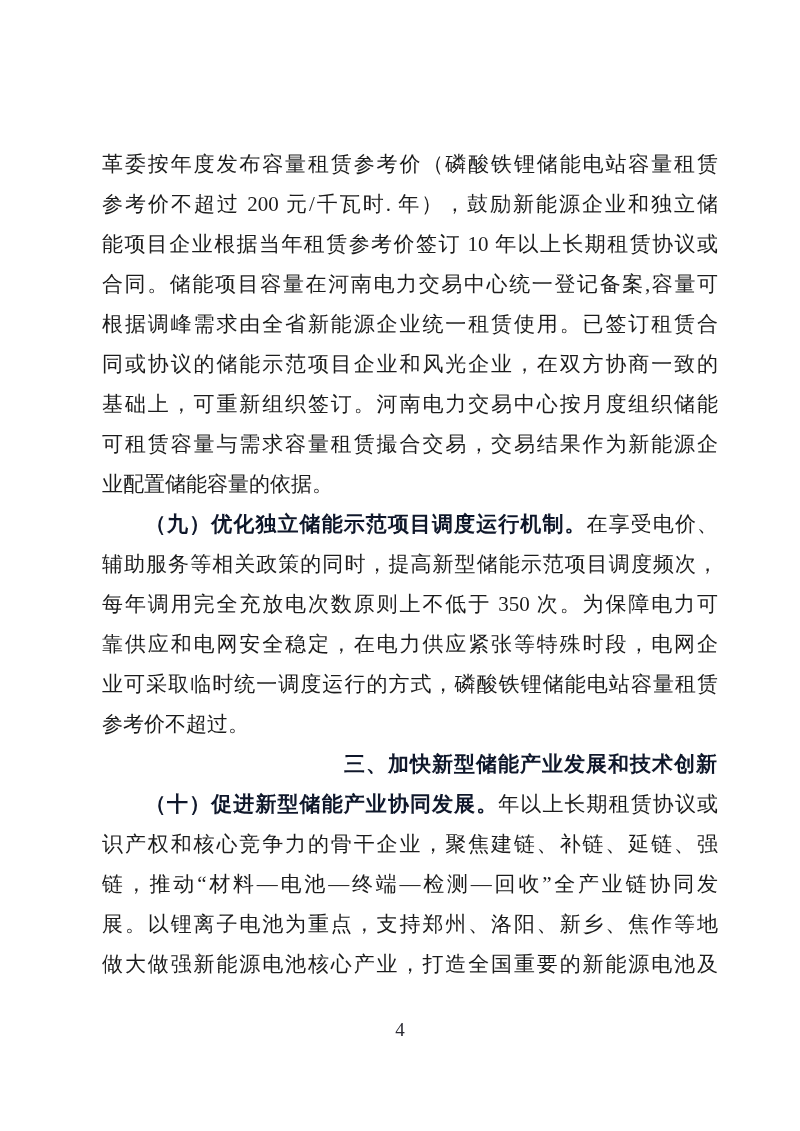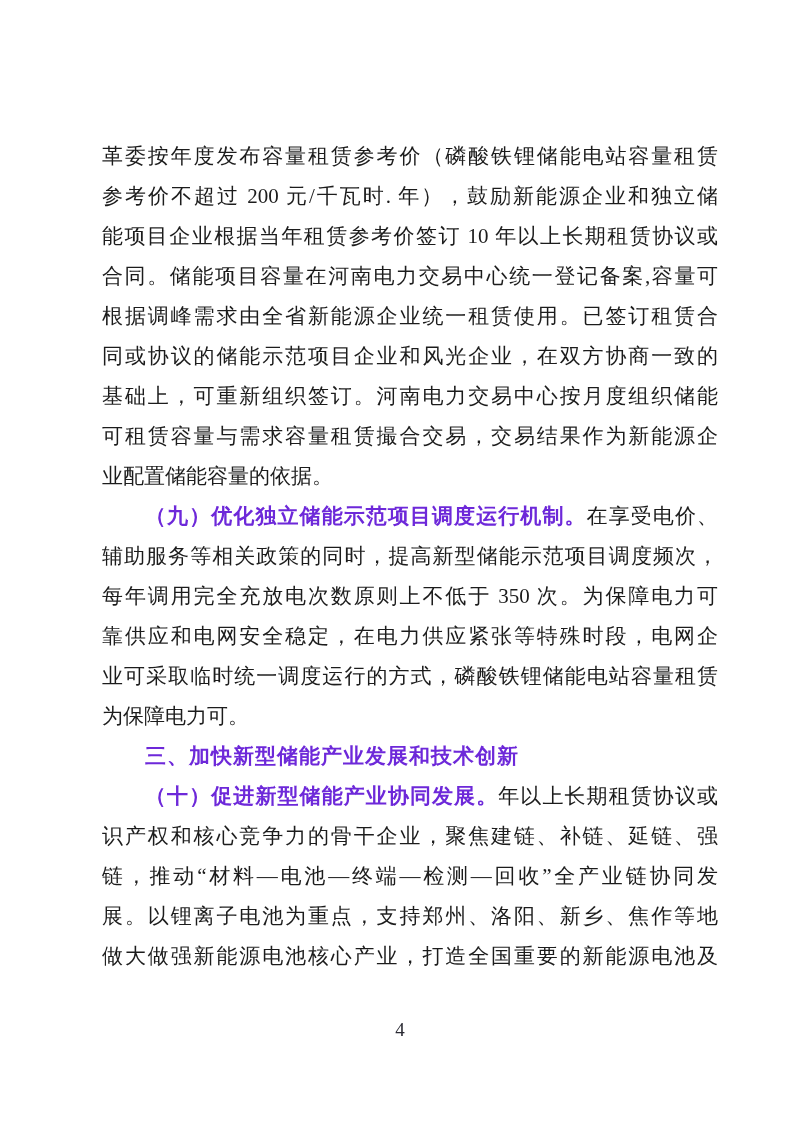--- a/index.html
+++ b/index.html
@@ -11,21 +11,21 @@
     position: relative;
     width: 800px;
     height: 1131px;
     background: #ffffff;
     overflow: hidden;
     font-family: "Liberation Serif", serif;
   }
   .text-block {
     position: absolute;
     left: 102px;
-    top: 136px;
+    top: 144px;
     width: 616px;
   }
   .line {
     height: 40px;
     line-height: 40px;
     font-size: 21px;
     color: #1c1c1c;
     white-space: normal;
     overflow: visible;
   }
@@ -33,27 +33,28 @@
     text-align: justify;
     text-align-last: justify;
     text-justify: inter-character;
   }
   .line.indent {
     padding-left: 43px;
   }
   .seg.bold {
     font-family: "Liberation Sans", sans-serif;
     font-weight: 700;
-    color: #6d28d9;
+    color: #0f172a;
   }
   .line.heading {
     font-family: "Liberation Sans", sans-serif;
     font-weight: 700;
     color: #000000;
     letter-spacing: 1px;
+    text-align: right;
   }
   .page-number {
     position: absolute;
     top: 1016px;
     left: 0;
     width: 100%;
     text-align: center;
     font-size: 19px;
     line-height: 28px;
     color: #2a2a33;
@@ -72,21 +73,21 @@
       <div class="line justify"><span class="seg">根据调峰需求由全省新能源企业统一租赁使用。已签订租赁合</span></div>
       <div class="line justify"><span class="seg">同或协议的储能示范项目企业和风光企业，在双方协商一致的</span></div>
       <div class="line justify"><span class="seg">基础上，可重新组织签订。河南电力交易中心按月度组织储能</span></div>
       <div class="line justify"><span class="seg">可租赁容量与需求容量租赁撮合交易，交易结果作为新能源企</span></div>
       <div class="line"><span class="seg">业配置储能容量的依据。</span></div>
       <div class="line justify indent"><span class="seg bold">（九）优化独立储能示范项目调度运行机制。</span><span class="seg">在享受电价、</span></div>
       <div class="line justify"><span class="seg">辅助服务等相关政策的同时，提高新型储能示范项目调度频次，</span></div>
       <div class="line justify"><span class="seg">每年调用完全充放电次数原则上不低于 350 次。为保障电力可</span></div>
       <div class="line justify"><span class="seg">靠供应和电网安全稳定，在电力供应紧张等特殊时段，电网企</span></div>
       <div class="line justify"><span class="seg">业可采取临时统一调度运行的方式，磷酸铁锂储能电站容量租赁</span></div>
-      <div class="line"><span class="seg">为保障电力可。</span></div>
+      <div class="line"><span class="seg">参考价不超过。</span></div>
       <div class="line indent heading"><span class="seg bold">三、加快新型储能产业发展和技术创新</span></div>
       <div class="line justify indent"><span class="seg bold">（十）促进新型储能产业协同发展。</span><span class="seg">年以上长期租赁协议或</span></div>
       <div class="line justify"><span class="seg">识产权和核心竞争力的骨干企业，聚焦建链、补链、延链、强</span></div>
       <div class="line justify"><span class="seg">链，推动“材料—电池—终端—检测—回收”全产业链协同发</span></div>
       <div class="line justify"><span class="seg">展。以锂离子电池为重点，支持郑州、洛阳、新乡、焦作等地</span></div>
       <div class="line justify"><span class="seg">做大做强新能源电池核心产业，打造全国重要的新能源电池及</span></div>
     </div>
   <div class="page-number">4</div>
 </div>
 

